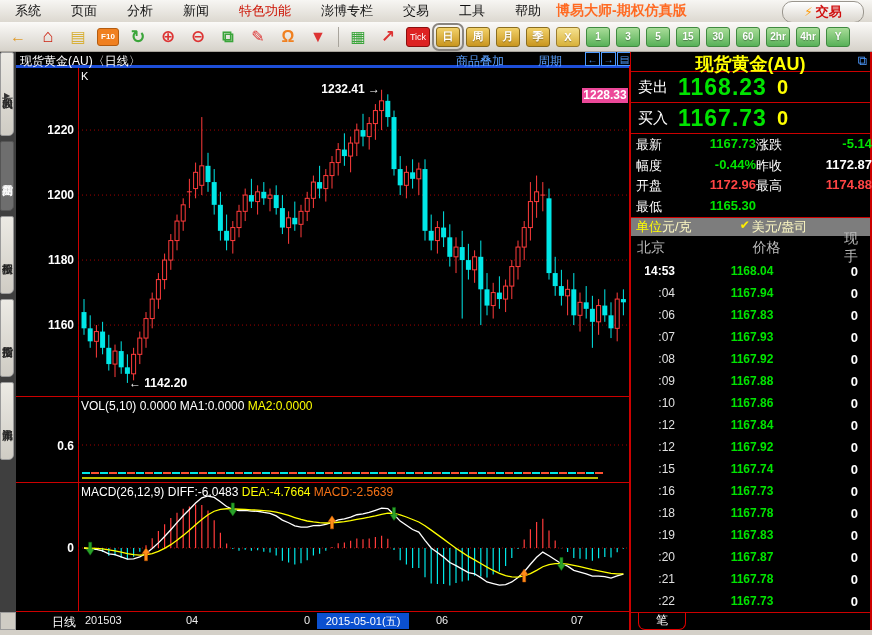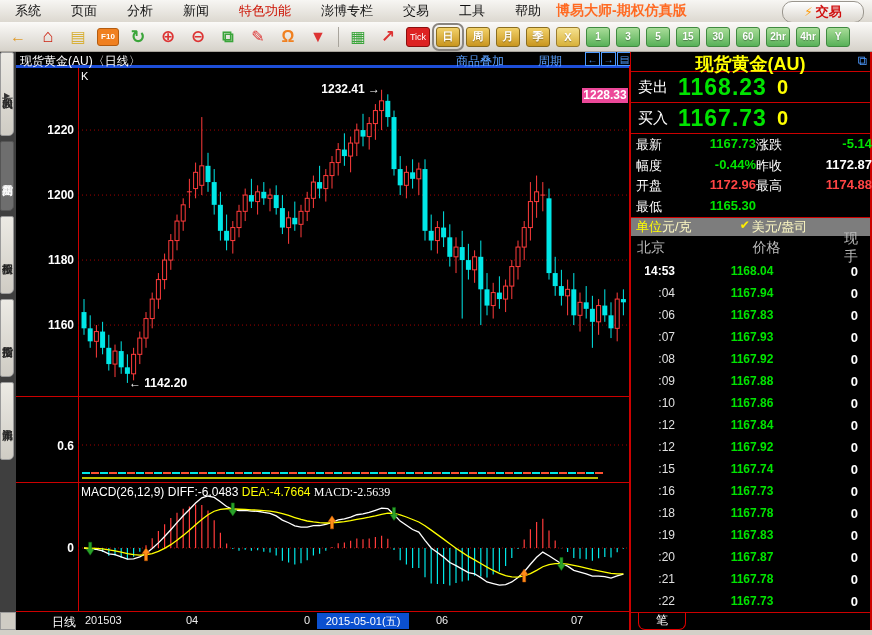--- a/index.html
+++ b/index.html
@@ -60,21 +60,21 @@
     font-size:10px;line-height:13px;text-align:center;background:#000;box-sizing:border-box;}
   .axis-y{position:absolute;color:#fff;font-size:12px;font-weight:bold;width:58px;text-align:right;}
   .panel-border{position:absolute;left:0;width:100%;border-top:1px solid #c00;height:0;}
   .vline-red{position:absolute;left:62px;top:16px;width:0;height:544px;border-left:1px solid #c00;}
   svg{position:absolute;display:block;}
   .k-label{position:absolute;left:65px;top:18px;color:#fff;font-size:11px;}
   .anno{position:absolute;color:#fff;font-size:12px;font-weight:bold;white-space:nowrap;}
   .price-tag{position:absolute;left:566px;top:36px;width:46px;height:15px;background:#ec4899;
     color:#fff;font-size:12px;font-weight:bold;text-align:center;line-height:15px;}
   .ind-text{position:absolute;left:65px;font-size:12px;white-space:nowrap;color:#fff;}
-  .ind-text .y{color:#ffff00;} .ind-text .g{color:#ffffff;font-family:Liberation Serif, serif;}
+  .ind-text .y{color:#ffff00;} .ind-text .g{color:#f97316;}
   .x-axis{position:absolute;left:0;top:560px;width:100%;height:18px;color:#eee;font-size:11px;}
   .x-period{position:absolute;left:36px;top:2px;width:30px;color:#fff;font-size:12px;}
   .x-tick{position:absolute;top:2px;}
   .date-tag{position:absolute;left:301px;top:1px;width:92px;height:16px;background:#0b50d0;color:#fff;
     text-align:center;line-height:16px;font-size:11px;}
   
   .quote{position:absolute;left:630px;top:52px;width:242px;height:578px;background:#000;
     border-left:1px solid #c00;border-right:2px solid #c00;box-sizing:border-box;color:#fff;}
   .q-title{position:absolute;left:0;top:0;width:100%;height:20px;text-align:center;
     color:#ffff00;font-size:18px;font-weight:bold;border-bottom:1px solid #c00;box-sizing:border-box;}
@@ -583,20 +583,25 @@
         <path d="M316 38.38922596235531 L320 32.38922596235531 L317.5 32.38922596235531 L317.5 25.38922596235531 L314.5 25.38922596235531 L314.5 32.38922596235531 L312 32.38922596235531 Z" fill="#2aa12a" stroke="#0e6e0e" stroke-width="0.5"></path>
         <path d="M446.2 86.96393969457115 L450.2 92.96393969457115 L447.7 92.96393969457115 L447.7 99.96393969457115 L444.7 99.96393969457115 L444.7 92.96393969457115 L442.2 92.96393969457115 Z" fill="#ff8c1a" stroke="#c25500" stroke-width="0.5"></path>
         <path d="M483.40000000000003 88.61589563542316 L487.40000000000003 82.61589563542316 L484.90000000000003 82.61589563542316 L484.90000000000003 75.61589563542316 L481.90000000000003 75.61589563542316 L481.90000000000003 82.61589563542316 L479.40000000000003 82.61589563542316 Z" fill="#2aa12a" stroke="#0e6e0e" stroke-width="0.5"></path>
       </svg>
 
     <div class="k-label">K</div>
     <div class="anno" style="left:272px;top:30px;width:92px;text-align:right">1232.41 →</div>
     <div class="anno" style="left:113px;top:324px">← 1142.20</div>
     <div class="price-tag">1228.33</div>
 
+    <div class="ind-text" style="top:347px">
+      <span>VOL(5,10) 0.0000</span>
+      <span>MA1:0.0000</span>
+      <span class="y">MA2:0.0000</span>
+    </div>
     <div class="ind-text" style="top:433px">
       <span>MACD(26,12,9)</span>
       <span>DIFF:-6.0483</span>
       <span class="y">DEA:-4.7664</span>
       <span class="g">MACD:-2.5639</span>
     </div>
 
     <div class="x-axis">
       <div class="x-period">日线</div>
       <div>

